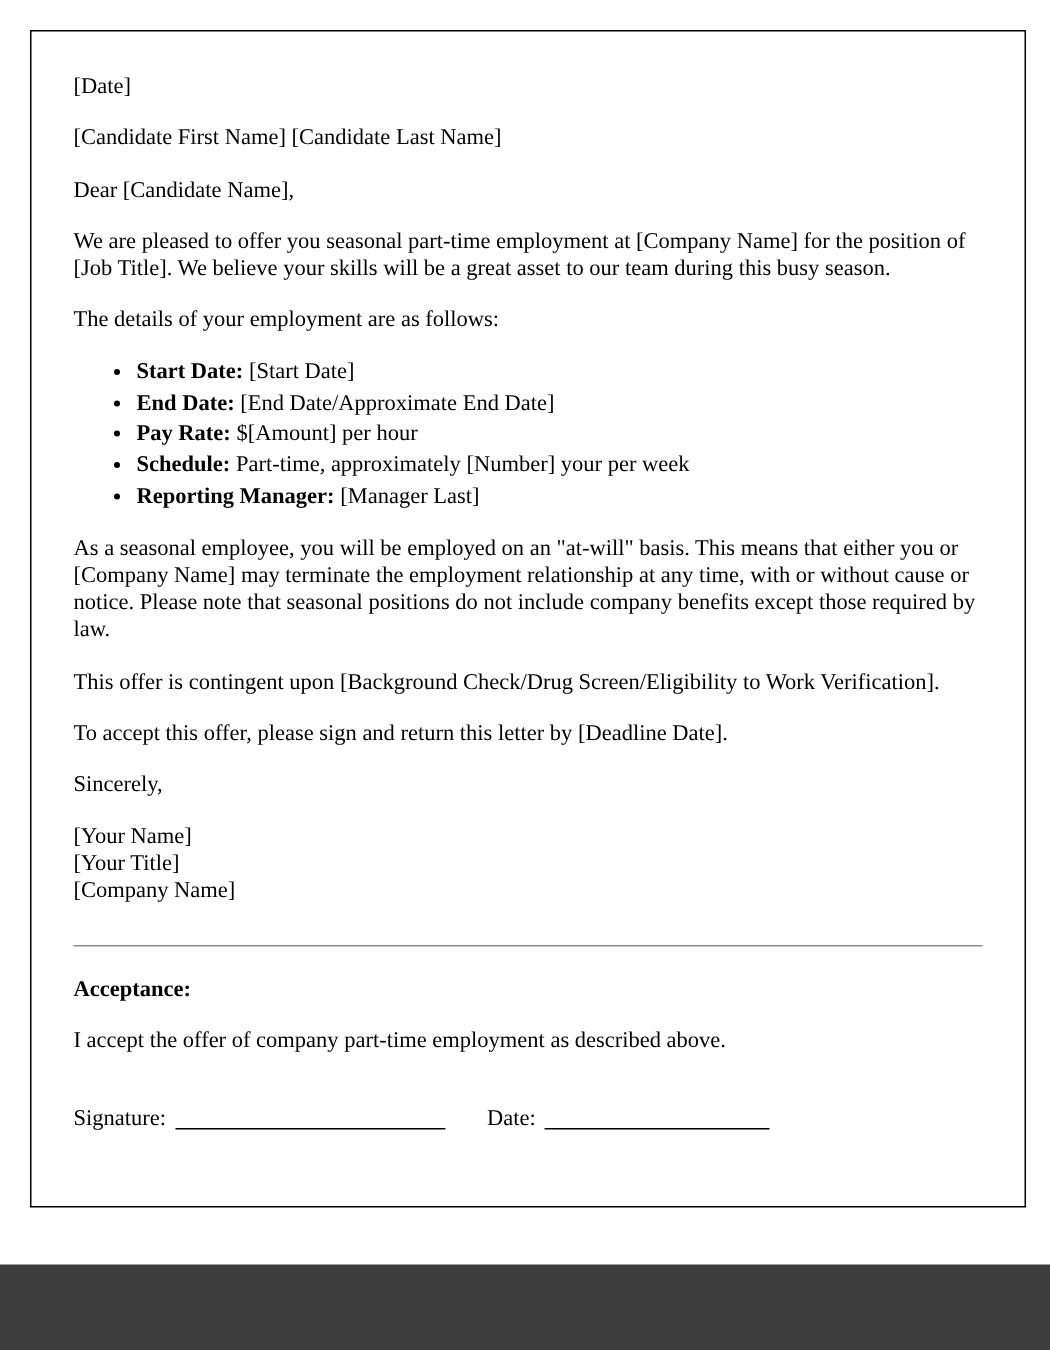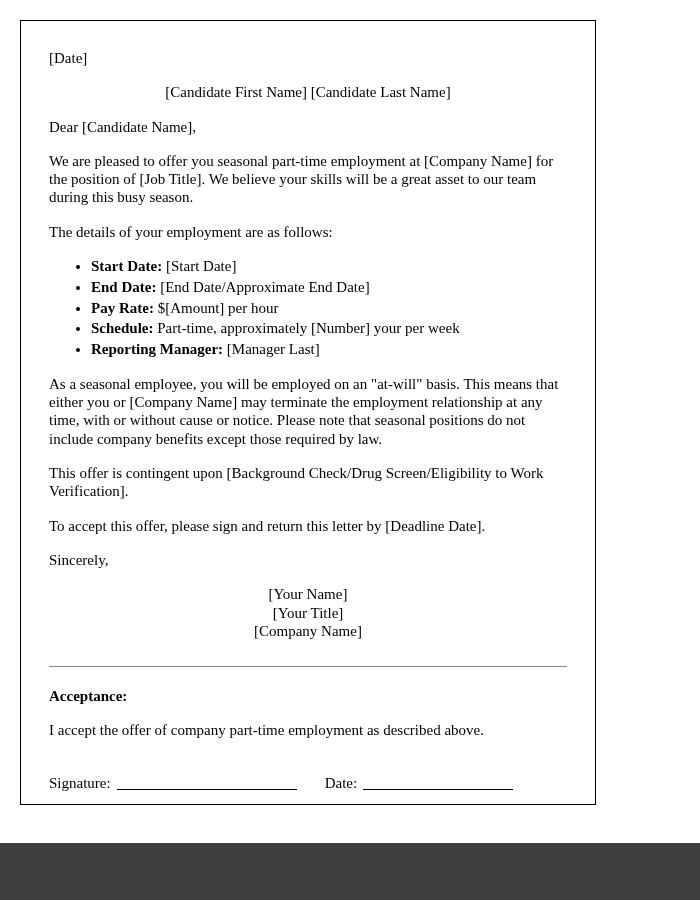--- a/index.html
+++ b/index.html
@@ -11,33 +11,33 @@
   body {
     position: relative;
     width: 700px;
     height: 900px;
     overflow: hidden;
   }
   .page {
     position: absolute;
     left: 20px;
     top: 20px;
-    width: 576px;
+    width: 664px;
     height: 785px;
     border: 1px solid #000000;
     background: #ffffff;
     overflow: hidden;
     padding: 28px 28px 0 28px;
     font-size: 15px;
     line-height: 1.22;
     color: #000000;
   }
   .para { margin: 0 0 16px 0; }
   .block { margin: 0 0 16px 0; }
-  .block div { line-height: 1.22; text-align: center; }
+  .block div { line-height: 1.22; }
   ul.details-list {
     margin: 5px 0 16px 0;
     padding-left: 42px;
   }
   ul.details-list li {
     margin: 0 0 2px 0;
     line-height: 1.25;
   }
   .bold { font-weight: bold; }
   .rule {

